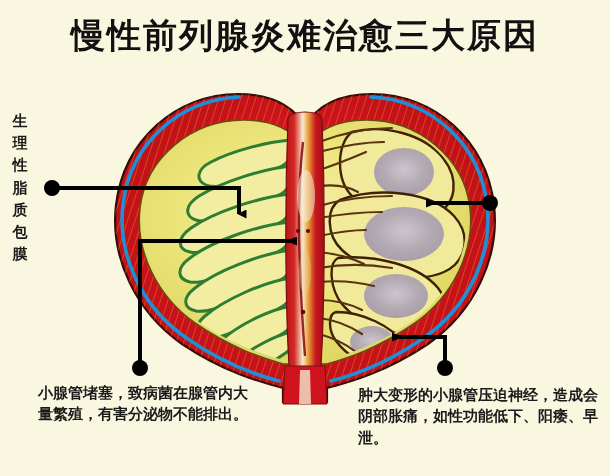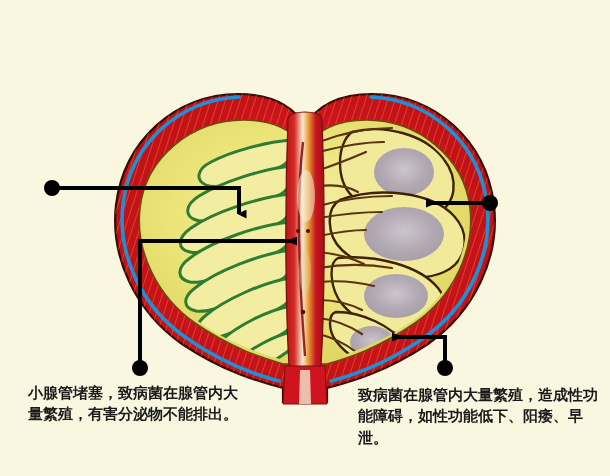--- a/index.html
+++ b/index.html
@@ -51,21 +51,21 @@
     top: 112px;
     width: 104px;
     font-size: 14.5px;
     text-align: left;
   }
   #label-bottom-left {
     left: 28px;
     top: 383px;
     width: 220px;
     font-size: 15px;
-    text-align: left;
+    text-align: right;
   }
   #label-bottom-right {
     left: 358px;
     top: 385px;
     width: 248px;
     font-size: 15px;
     text-align: left;
   }
 
   
@@ -85,20 +85,21 @@
     width: 610px;
     height: 476px;
     pointer-events: none;
   }
 </style>
 </head>
 <body>
 
 <div id="page">
 
+  <div id="title">慢性前列腺炎难治愈三大原因</div>
 
   <svg id="illustration" viewBox="0 0 610 476">
     <defs>
 
       <radialGradient id="capsuleGrad" cx="50%" cy="45%" r="62%">
         <stop offset="0%" stop-color="#d81f22"></stop>
         <stop offset="55%" stop-color="#cf1420"></stop>
         <stop offset="82%" stop-color="#c01018"></stop>
         <stop offset="100%" stop-color="#8e0c14"></stop>
       </radialGradient>
@@ -320,19 +321,20 @@
       <circle cx="490" cy="203" r="8" fill="#000000"></circle>
       <path d="M490,203 L427,203" fill="none" stroke="#000000" stroke-width="4" marker-end="url(#arrowHead)"></path>
     </g>
 
     <g>
       <circle cx="445" cy="368" r="8" fill="#000000"></circle>
       <path d="M445,368 L445,337 L393,337" fill="none" stroke="#000000" stroke-width="4" marker-end="url(#arrowHead)"></path>
     </g>
   </svg>
 
+  <div class="txt" id="label-left">生理性脂质包膜</div>
 
 
   <div class="txt" id="label-bottom-left">小腺管堵塞，致病菌在腺管内大量繁殖，有害分泌物不能排出。</div>
 
-  <div class="txt" id="label-bottom-right">致病菌在腺管内大量繁殖，造成性功能障碍，如性功能低下、阳痿、早泄。</div>
+  <div class="txt" id="label-bottom-right">肿大变形的小腺管压迫神经，造成会阴部胀痛，如性功能低下、阳痿、早泄。</div>
 
 </div>
 
 </body></html>

